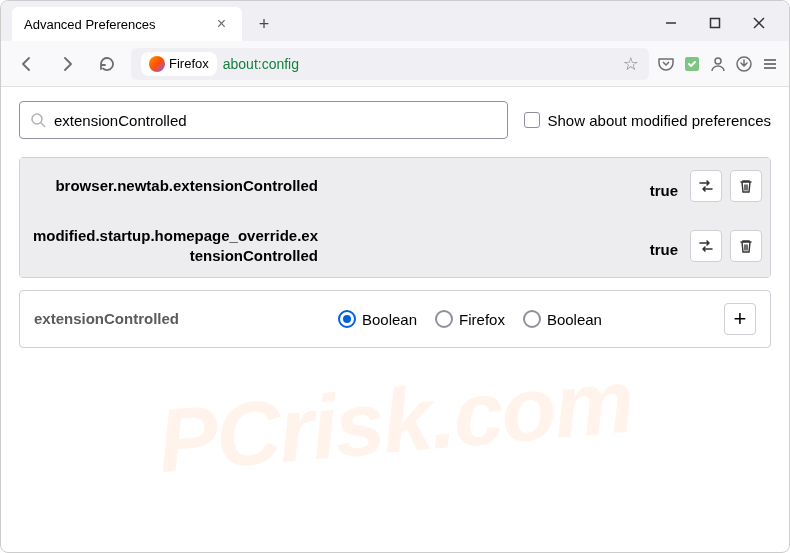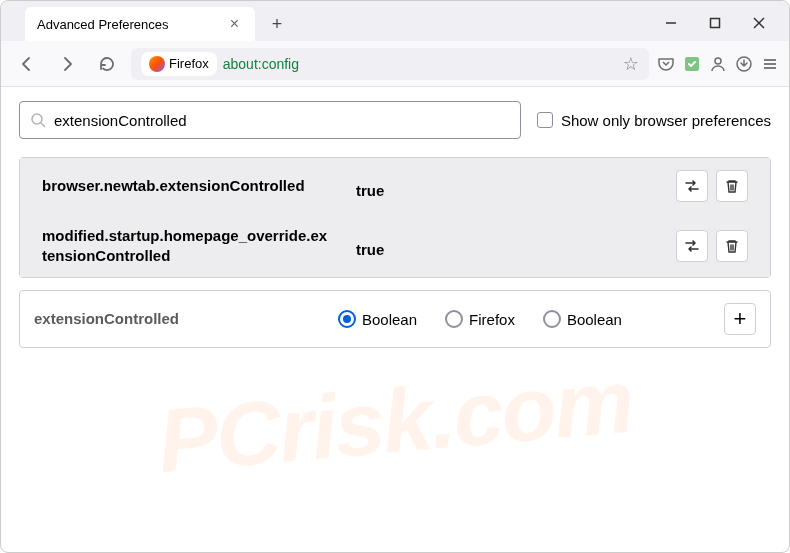--- a/index.html
+++ b/index.html
@@ -1,48 +1,48 @@
 <!DOCTYPE html>
 <html><head>
   <meta charset="utf-8">
   <style>
     * { margin: 0; padding: 0; box-sizing: border-box; font-family: -apple-system, BlinkMacSystemFont, "Segoe UI", Arial, sans-serif; }
     body { background: #fff; width: 790px; height: 553px; overflow: hidden; position: relative; }
     .window { width: 100%; height: 100%; border: 1px solid #ccc; border-radius: 8px; overflow: hidden; background: #fff; }
     .titlebar { height: 40px; background: #f0f0f4; display: flex; align-items: flex-end; padding: 0 8px; }
-    .tab { height: 34px; background: #fff; border-radius: 6px 6px 0 0; display: flex; align-items: center; padding: 0 12px; min-width: 230px; margin-left: 16px; font-size: 13px; }
+    .tab { height: 34px; background: #fff; border-radius: 6px 6px 0 0; display: flex; align-items: center; padding: 0 12px; min-width: 230px; margin-left: 3px; font-size: 13px; }
     .tab-close { margin-left: auto; opacity: 0.6; cursor: pointer; font-size: 16px; padding: 2px 4px; }
     .new-tab { width: 28px; height: 28px; display: flex; align-items: center; justify-content: center; margin-left: 8px; margin-bottom: 3px; cursor: pointer; font-size: 18px; opacity: 0.7; }
     .win-controls { margin-left: auto; display: flex; gap: 24px; margin-bottom: 8px; padding-right: 12px; }
     .win-btn { width: 20px; height: 20px; display: flex; align-items: center; justify-content: center; cursor: pointer; }
     .toolbar { height: 46px; background: #f9f9fb; border-bottom: 1px solid #e0e0e0; display: flex; align-items: center; padding: 0 10px; gap: 8px; }
     .nav-btn { width: 32px; height: 32px; display: flex; align-items: center; justify-content: center; cursor: pointer; border-radius: 4px; opacity: 0.7; }
     .urlbar { flex: 1; height: 32px; background: #f0f0f4; border-radius: 6px; display: flex; align-items: center; padding: 0 10px; gap: 6px; font-size: 14px; }
     .url-badge { display: flex; align-items: center; gap: 4px; background: #fff; border-radius: 8px; padding: 2px 8px; height: 24px; font-size: 13px; }
     .ff-icon { width: 16px; height: 16px; border-radius: 50%; background: linear-gradient(135deg, #ff9500, #ff4f00, #9059ff); }
     .url-text { color: #15803d; }
     .url-star { margin-left: auto; opacity: 0.5; cursor: pointer; font-size: 18px; }
     .tb-icon { width: 18px; height: 18px; display: flex; align-items: center; justify-content: center; cursor: pointer; opacity: 0.7; }
     .content { padding: 14px 18px; }
     .searchrow { display: flex; align-items: center; gap: 16px; }
     .searchbox { flex: 1; height: 38px; border: 1px solid #8f8f9d; border-radius: 4px; display: flex; align-items: center; padding: 0 10px; gap: 8px; }
     .searchbox input { border: none; outline: none; font-size: 15px; flex: 1; background: transparent; }
     .search-icon { opacity: 0.5; }
     .checkbox-lbl { display: flex; align-items: center; gap: 8px; font-size: 15px; cursor: pointer; }
     .checkbox-box { width: 16px; height: 16px; border: 1px solid #8f8f9d; border-radius: 3px; }
     .results { margin-top: 18px; border: 1px solid #cfcfd8; border-radius: 4px; }
-    .row { display: flex; align-items: center; padding: 12px 22px; font-size: 15px; gap: 24px; min-height: 50px; }
+    .row { display: flex; align-items: center; padding: 12px 8px; font-size: 15px; gap: 12px; min-height: 50px; text-align: right; }
     .row.modified { background: #ededf0; font-weight: bold; }
     .pref-name { width: 290px; word-break: break-all; line-height: 1.3; }
     .pref-value { flex: 1; margin-top: 8px; }
     .row-actions { display: flex; gap: 8px; }
     .action-btn { width: 32px; height: 32px; border: 1px solid #cfcfd8; border-radius: 4px; background: #fff; display: flex; align-items: center; justify-content: center; cursor: pointer; font-size: 16px; }
     .newrow { margin-top: 12px; border: 1px solid #cfcfd8; border-radius: 4px; display: flex; align-items: center; padding: 12px 14px; font-size: 15px; gap: 14px; }
     .newrow .pref-name { font-weight: bold; color: #5b5b5b; }
-    .radios { display: flex; gap: 28px; flex: 1; }
+    .radios { display: flex; gap: 18px; flex: 1; }
     .radio-lbl { display: flex; align-items: center; gap: 6px; cursor: pointer; }
     .radio-circle { width: 18px; height: 18px; border: 2px solid #8f8f9d; border-radius: 50%; display: flex; align-items: center; justify-content: center; }
     .radio-circle.selected { border-color: #0060df; }
     .radio-dot { width: 8px; height: 8px; border-radius: 50%; background: #0060df; }
     .watermark { position: absolute; bottom: 80px; left: 50%; transform: translate(-50%, 0) rotate(-5deg); font-size: 90px; font-weight: bold; font-style: italic; color: rgba(255, 100, 0, 0.08); pointer-events: none; letter-spacing: -2px; white-space: nowrap; }
     svg { display: block; }
   </style>
 </head>
 <body>
 
@@ -135,21 +135,21 @@
         <span class="search-icon">
           <svg width="16" height="16" viewBox="0 0 16 16">
               <circle cx="7" cy="7" r="5" fill="none" stroke="#666" stroke-width="1.5"></circle>
               <line x1="11" y1="11" x2="15" y2="15" stroke="#666" stroke-width="1.5"></line>
             </svg>
         </span>
         <input type="text" value="extensionControlled" style="">
       </div>
       <label class="checkbox-lbl">
         <span class="checkbox-box"></span>
-        <span>Show only browser preferences</span>
+        <span>Show about modified preferences</span>
       </label>
     </div>
 
     <div class="results">
       <div class="row modified">
         <div class="pref-name">browser.newtab.extensionControlled</div>
         <div class="pref-value">true</div>
         <div class="row-actions">
           <div class="action-btn">
             <svg width="18" height="18" viewBox="0 0 18 18">

